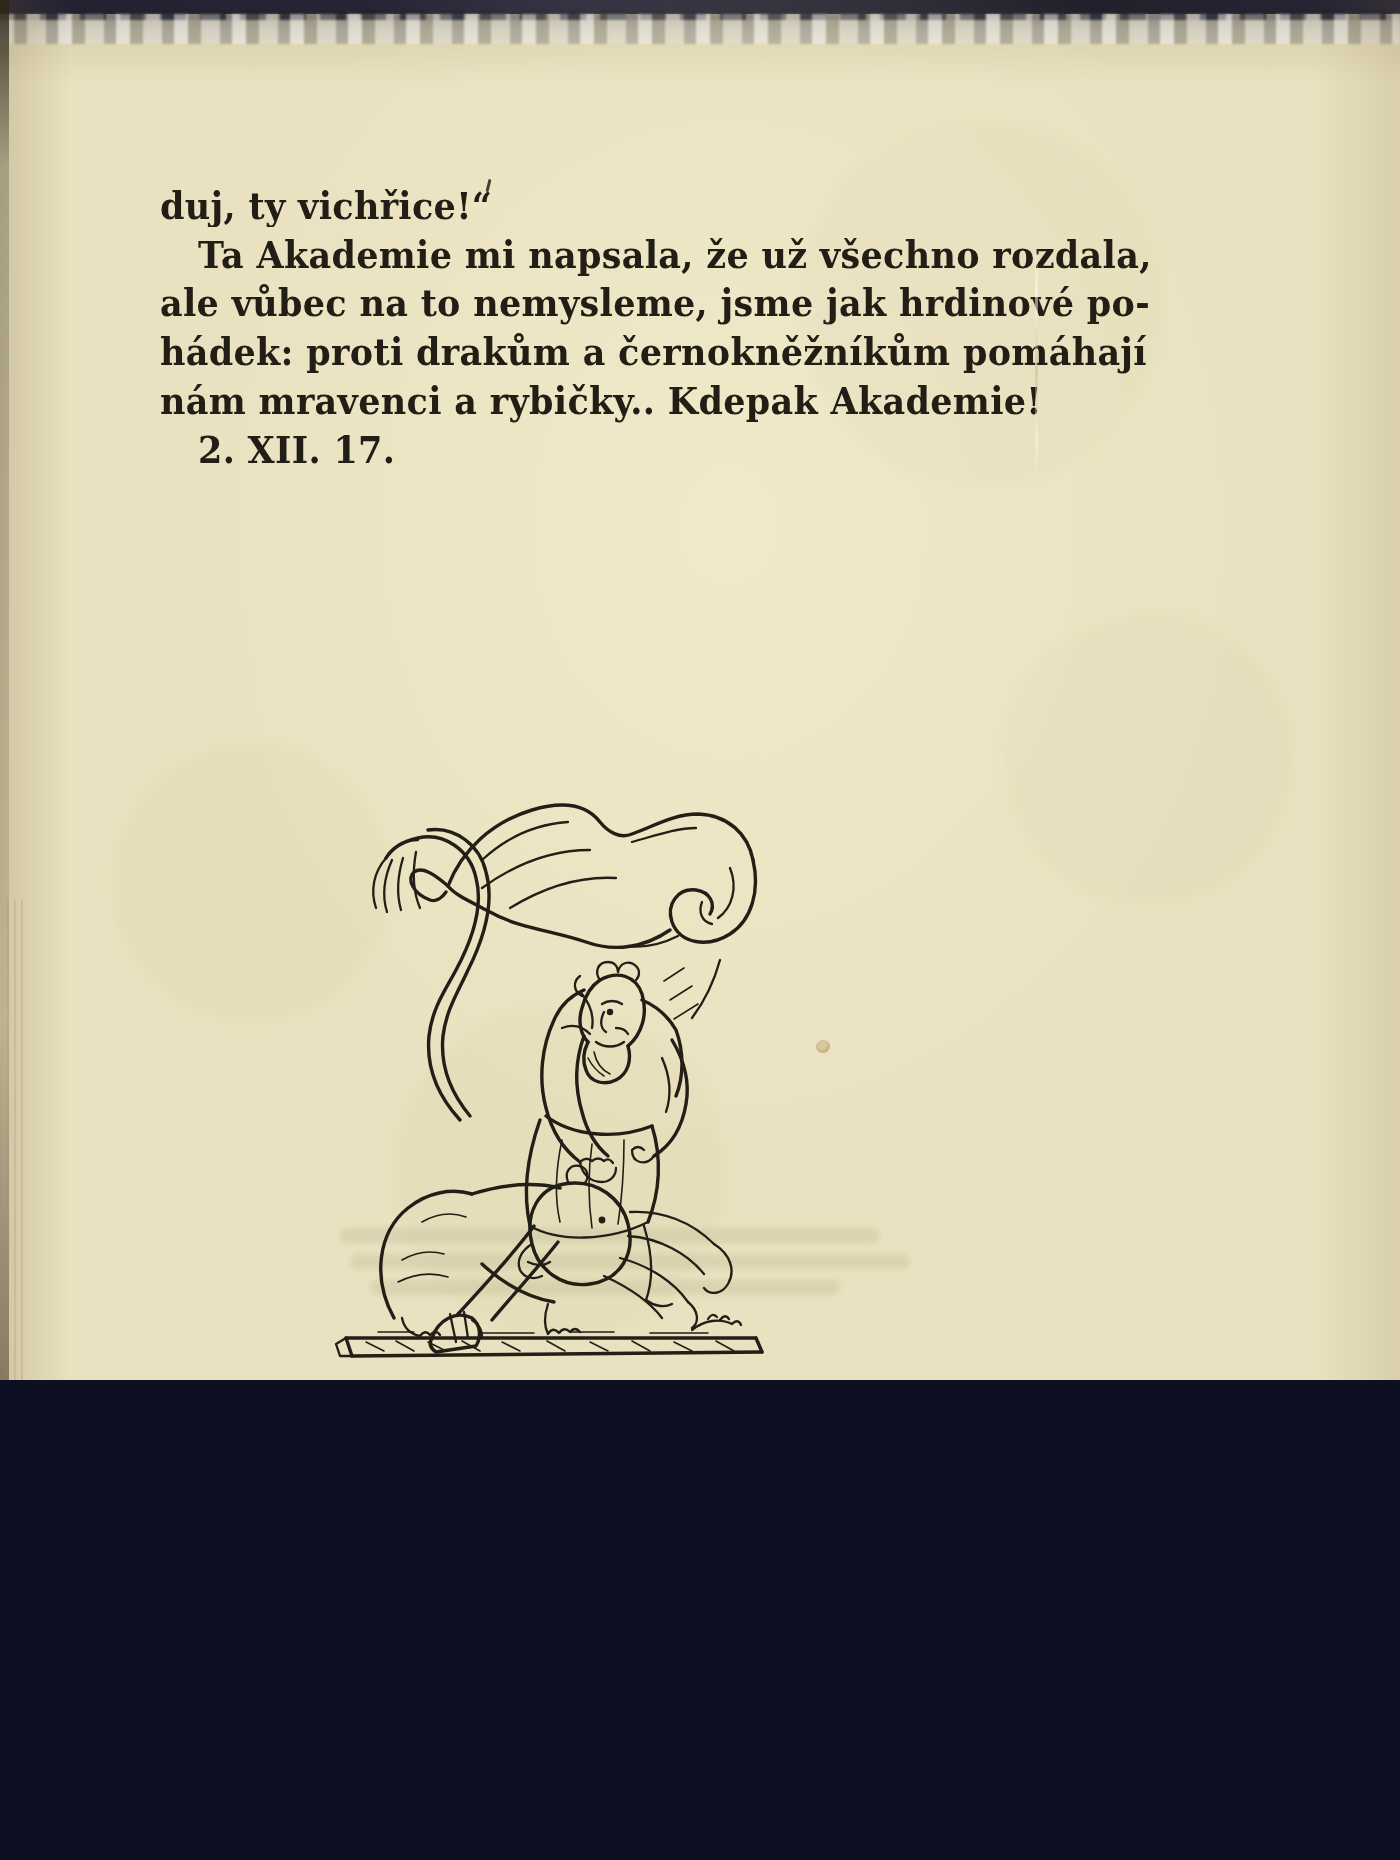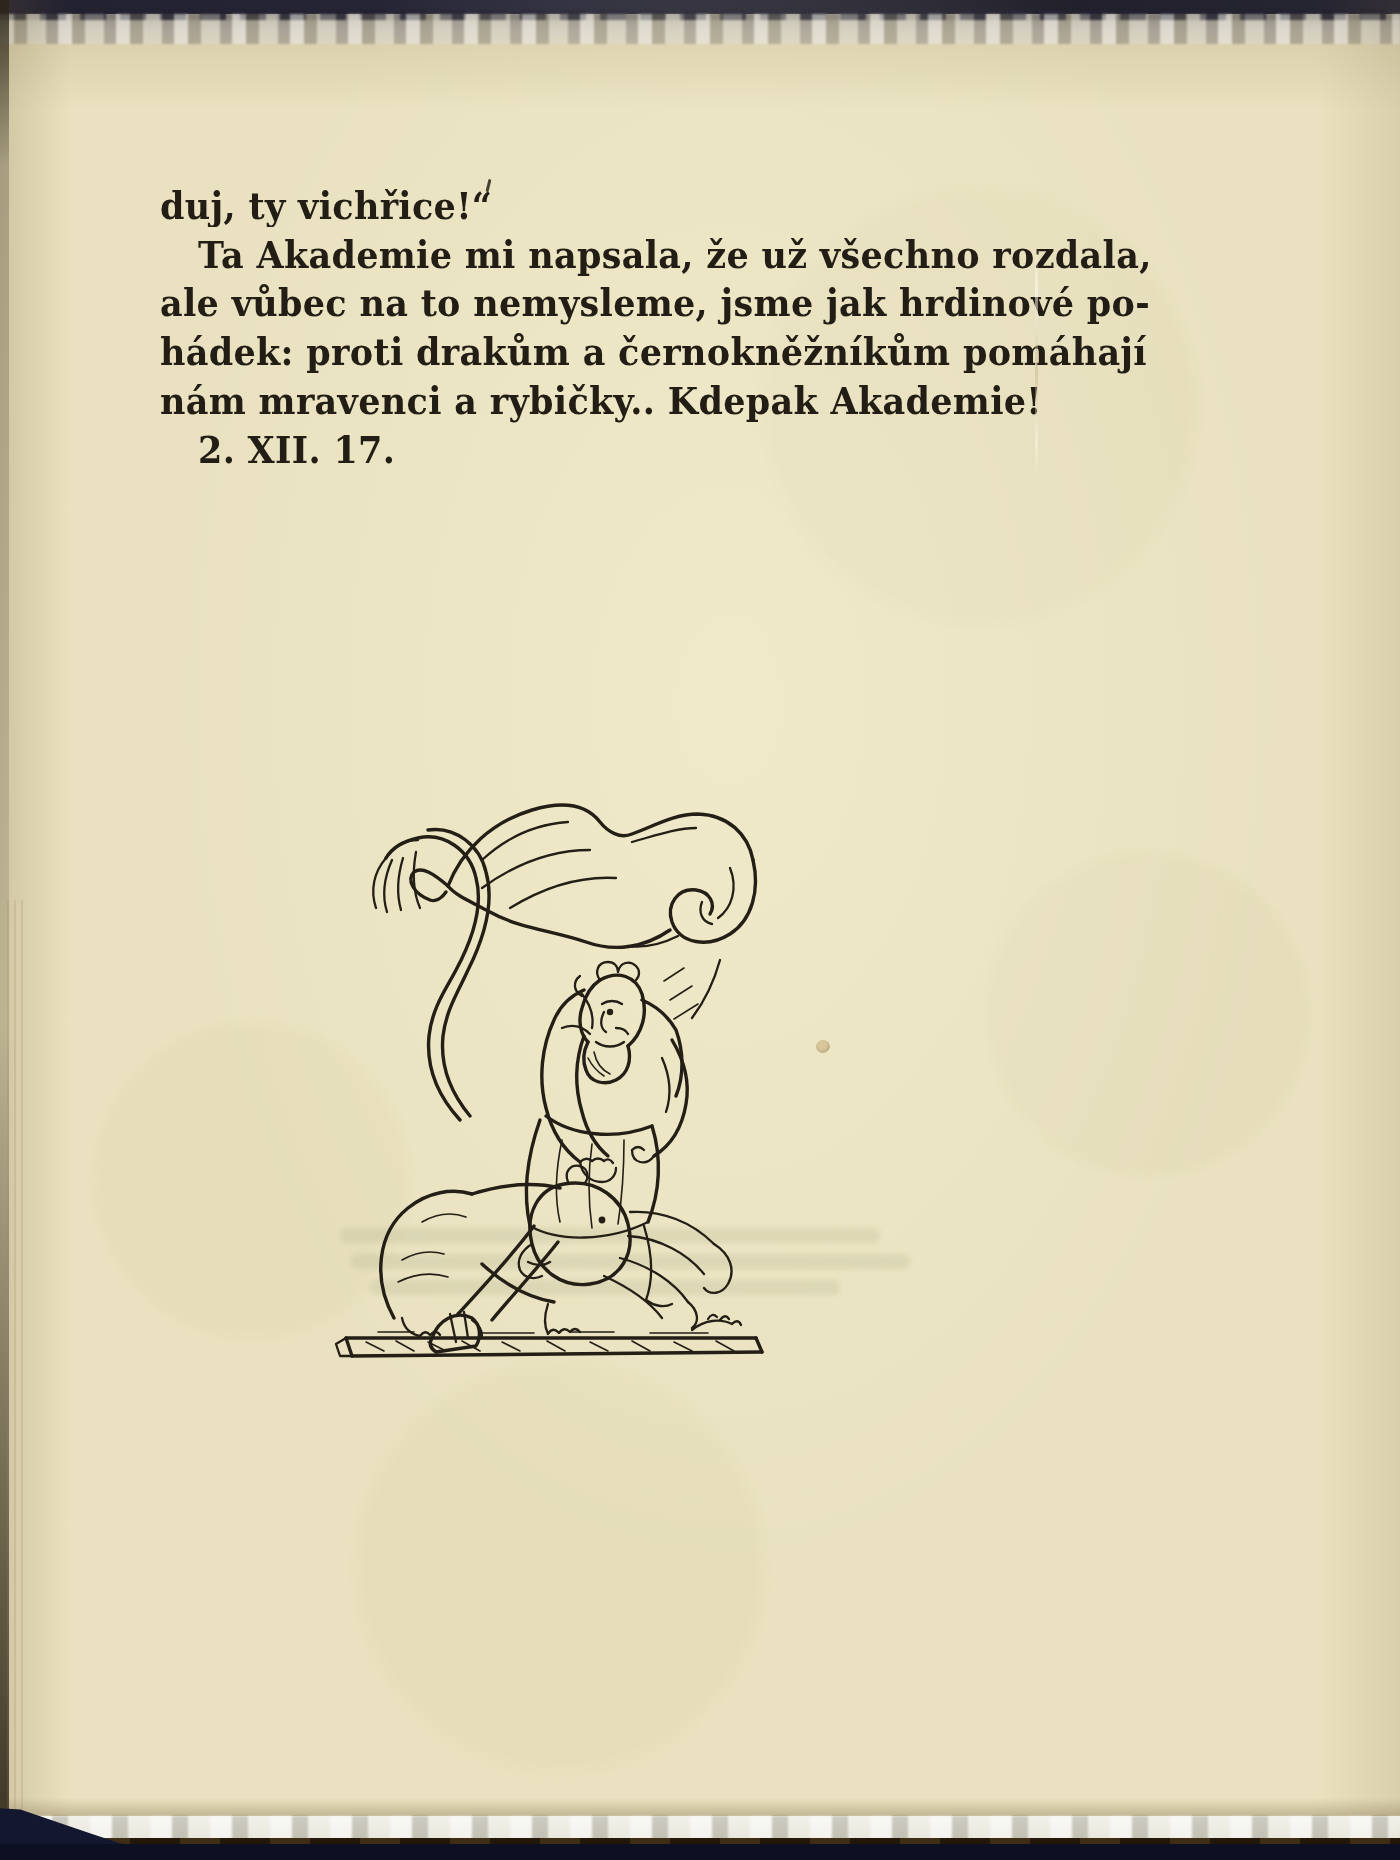--- a/index.html
+++ b/index.html
@@ -1,17 +1,17 @@
 <!DOCTYPE html>
 <html><head>
 <meta charset="utf-8">
 <style>
   html,body{margin:0;padding:0;background:#0d0f22;}
   .photo{
-    position:relative;width:1400px;height:1844px;overflow:hidden;
+    position:relative;width:1400px;height:1380px;overflow:hidden;
     background:#e9e1bf;font-family:"DejaVu Serif", serif;
   }
   
   .cover-top{position:absolute;left:0;top:0;width:1400px;height:16px;
     background:linear-gradient(90deg,#14162e,#1b1d38 40%,#121428 75%,#1a1c33);}
   .deckle-top{position:absolute;left:0;top:14px;width:1400px;height:30px;
     background:linear-gradient(180deg,#b9b7ac,#d8d5c8 55%,#e6e0c8);}
   .deckle-top::after{content:"";position:absolute;inset:0;filter:blur(1.2px);
     background:repeating-linear-gradient(90deg,
       rgba(255,255,255,.55) 0 14px, rgba(110,108,96,.38) 14px 27px,

